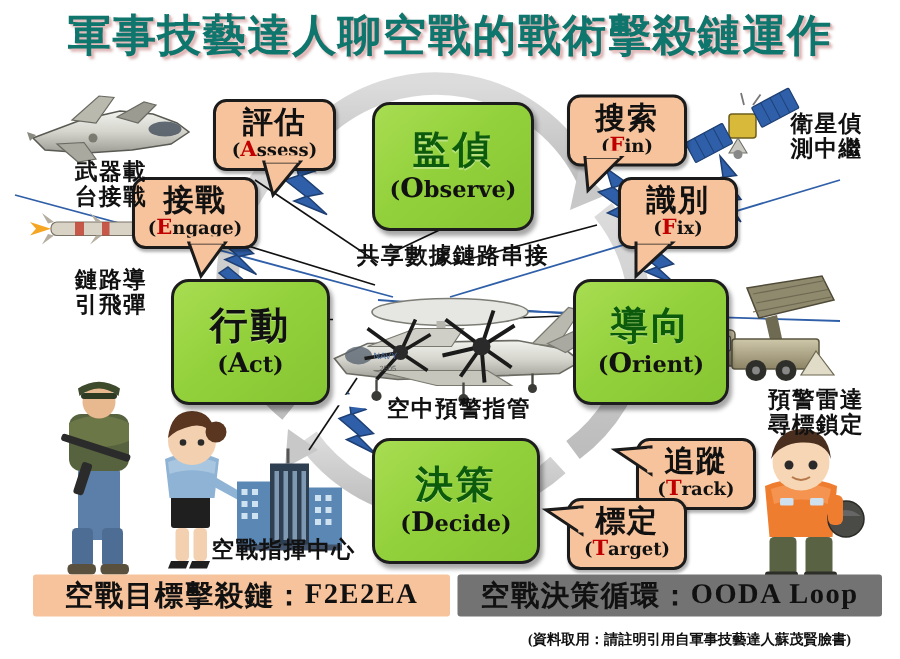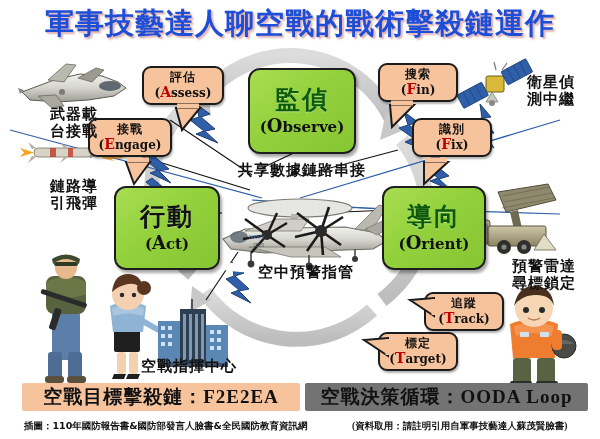--- a/index.html
+++ b/index.html
@@ -11,21 +11,21 @@
     position:relative;
   }
   #stage{position:relative;width:600px;height:439px;overflow:hidden;background:#fff;}
 
   
   .title{
     position:absolute;left:0;top:4px;width:600px;
     text-align:center;
     font-size:29px;
     font-weight:bold;
-    color:#1d4ed8;
+    color:#0f766e;
     letter-spacing:1px;
     text-shadow:1px 1px 0 #e8b9b9, 2px 2px 2px rgba(150,30,30,.35);
     white-space:nowrap;
     font-family:"DejaVu Sans","Liberation Sans",sans-serif;
   }
 
   
   #bg{position:absolute;left:0;top:0;width:600px;height:439px;}
 
   
@@ -56,21 +56,21 @@
   .callout{
     position:absolute;
     background:#f6c39c;
     border:2px solid #1b1b1b;
     border-radius:9px;
     padding:3px 7px 4px;
     text-align:center;
     line-height:1.05;
     box-shadow:1px 2px 2px rgba(0,0,0,.3);
   }
-  .callout .cn{font-size:12px;font-weight:bold;color:#111;letter-spacing:1px;display:block;}
+  .callout .cn{font-size:20px;font-weight:bold;color:#111;letter-spacing:1px;display:block;}
   .callout .en{
     font-size:12px;color:#111;display:block;margin-top:1px;
     font-family:"DejaVu Serif","Liberation Serif",serif;font-weight:bold;
   }
   .callout .en i{font-style:normal;color:#c00000;font-size:14px;}
   .callout .tail{position:absolute;width:0;height:0;}
 
   
   .plab{
     position:absolute;color:#111;font-weight:bold;
@@ -348,20 +348,24 @@
   <div class="ooda" style="left:248px;top:68px;width:104px;height:82px;">
     <span class="cn">監偵</span>
     <span class="en">(<b>O</b><span>bserve</span>)</span>
   </div>
 
   <div class="ooda" style="left:382px;top:186px;width:100px;height:80px;">
     <span class="cn">導向</span>
     <span class="en">(<b>O</b><span>rient</span>)</span>
   </div>
 
+  <div class="ooda" style="left:248px;top:292px;width:108px;height:80px;">
+    <span class="cn">決策</span>
+    <span class="en">(<b>D</b><span>ecide</span>)</span>
+  </div>
 
   <div class="ooda black" style="left:114px;top:186px;width:102px;height:80px;">
     <span class="cn">行動</span>
     <span class="en">(<b>A</b><span>ct</span>)</span>
   </div>
 
   <div class="callout" style="left:142px;top:66px;width:64px;">
     <span class="cn">評估</span>
     <span class="en">(<i>A</i><span>ssess</span>)</span>
     <svg class="tail" style="left:30px;top:40px;width:30px;height:24px;overflow:visible;" viewBox="0 0 30 24">
@@ -436,16 +440,15 @@
   <div class="banner left">
     <span class="txt">空戰目標擊殺鏈：</span>
     <span class="txt code">F2E2EA</span>
   </div>
 
   <div class="banner right">
     <span class="txt">空戰決策循環：</span>
     <span class="txt code">OODA Loop</span>
   </div>
 
-  <div class="foot left">插圖：110年國防報告書&amp;國防部發言人臉書&amp;全民國防教育資訊網</div>
   <div class="foot right">(資料取用：請註明引用自軍事技藝達人蘇茂賢臉書)</div>
 
 </div>
 
 </body></html>

